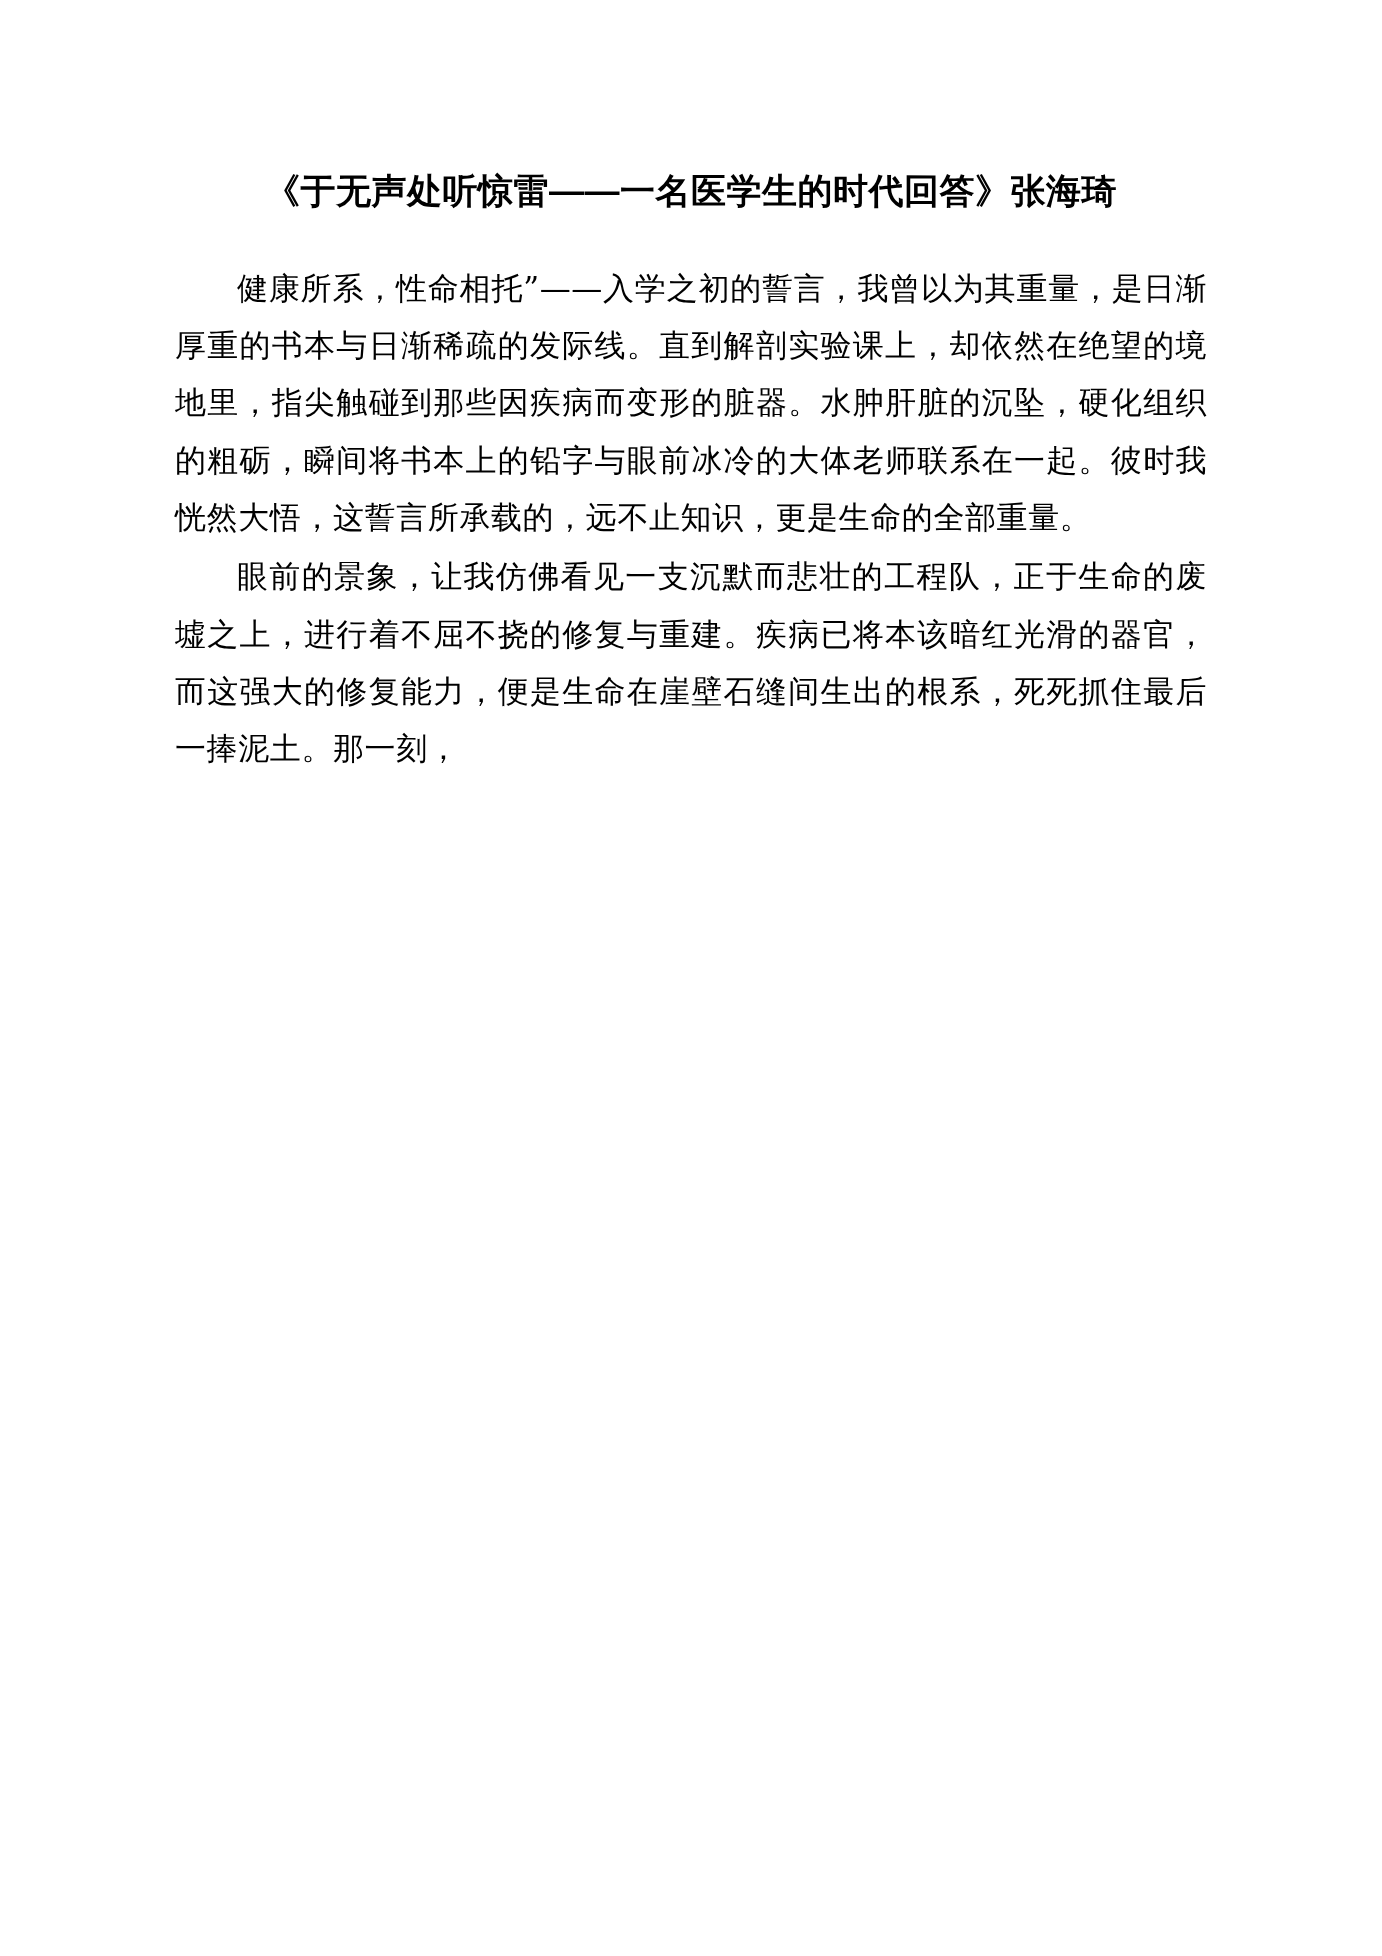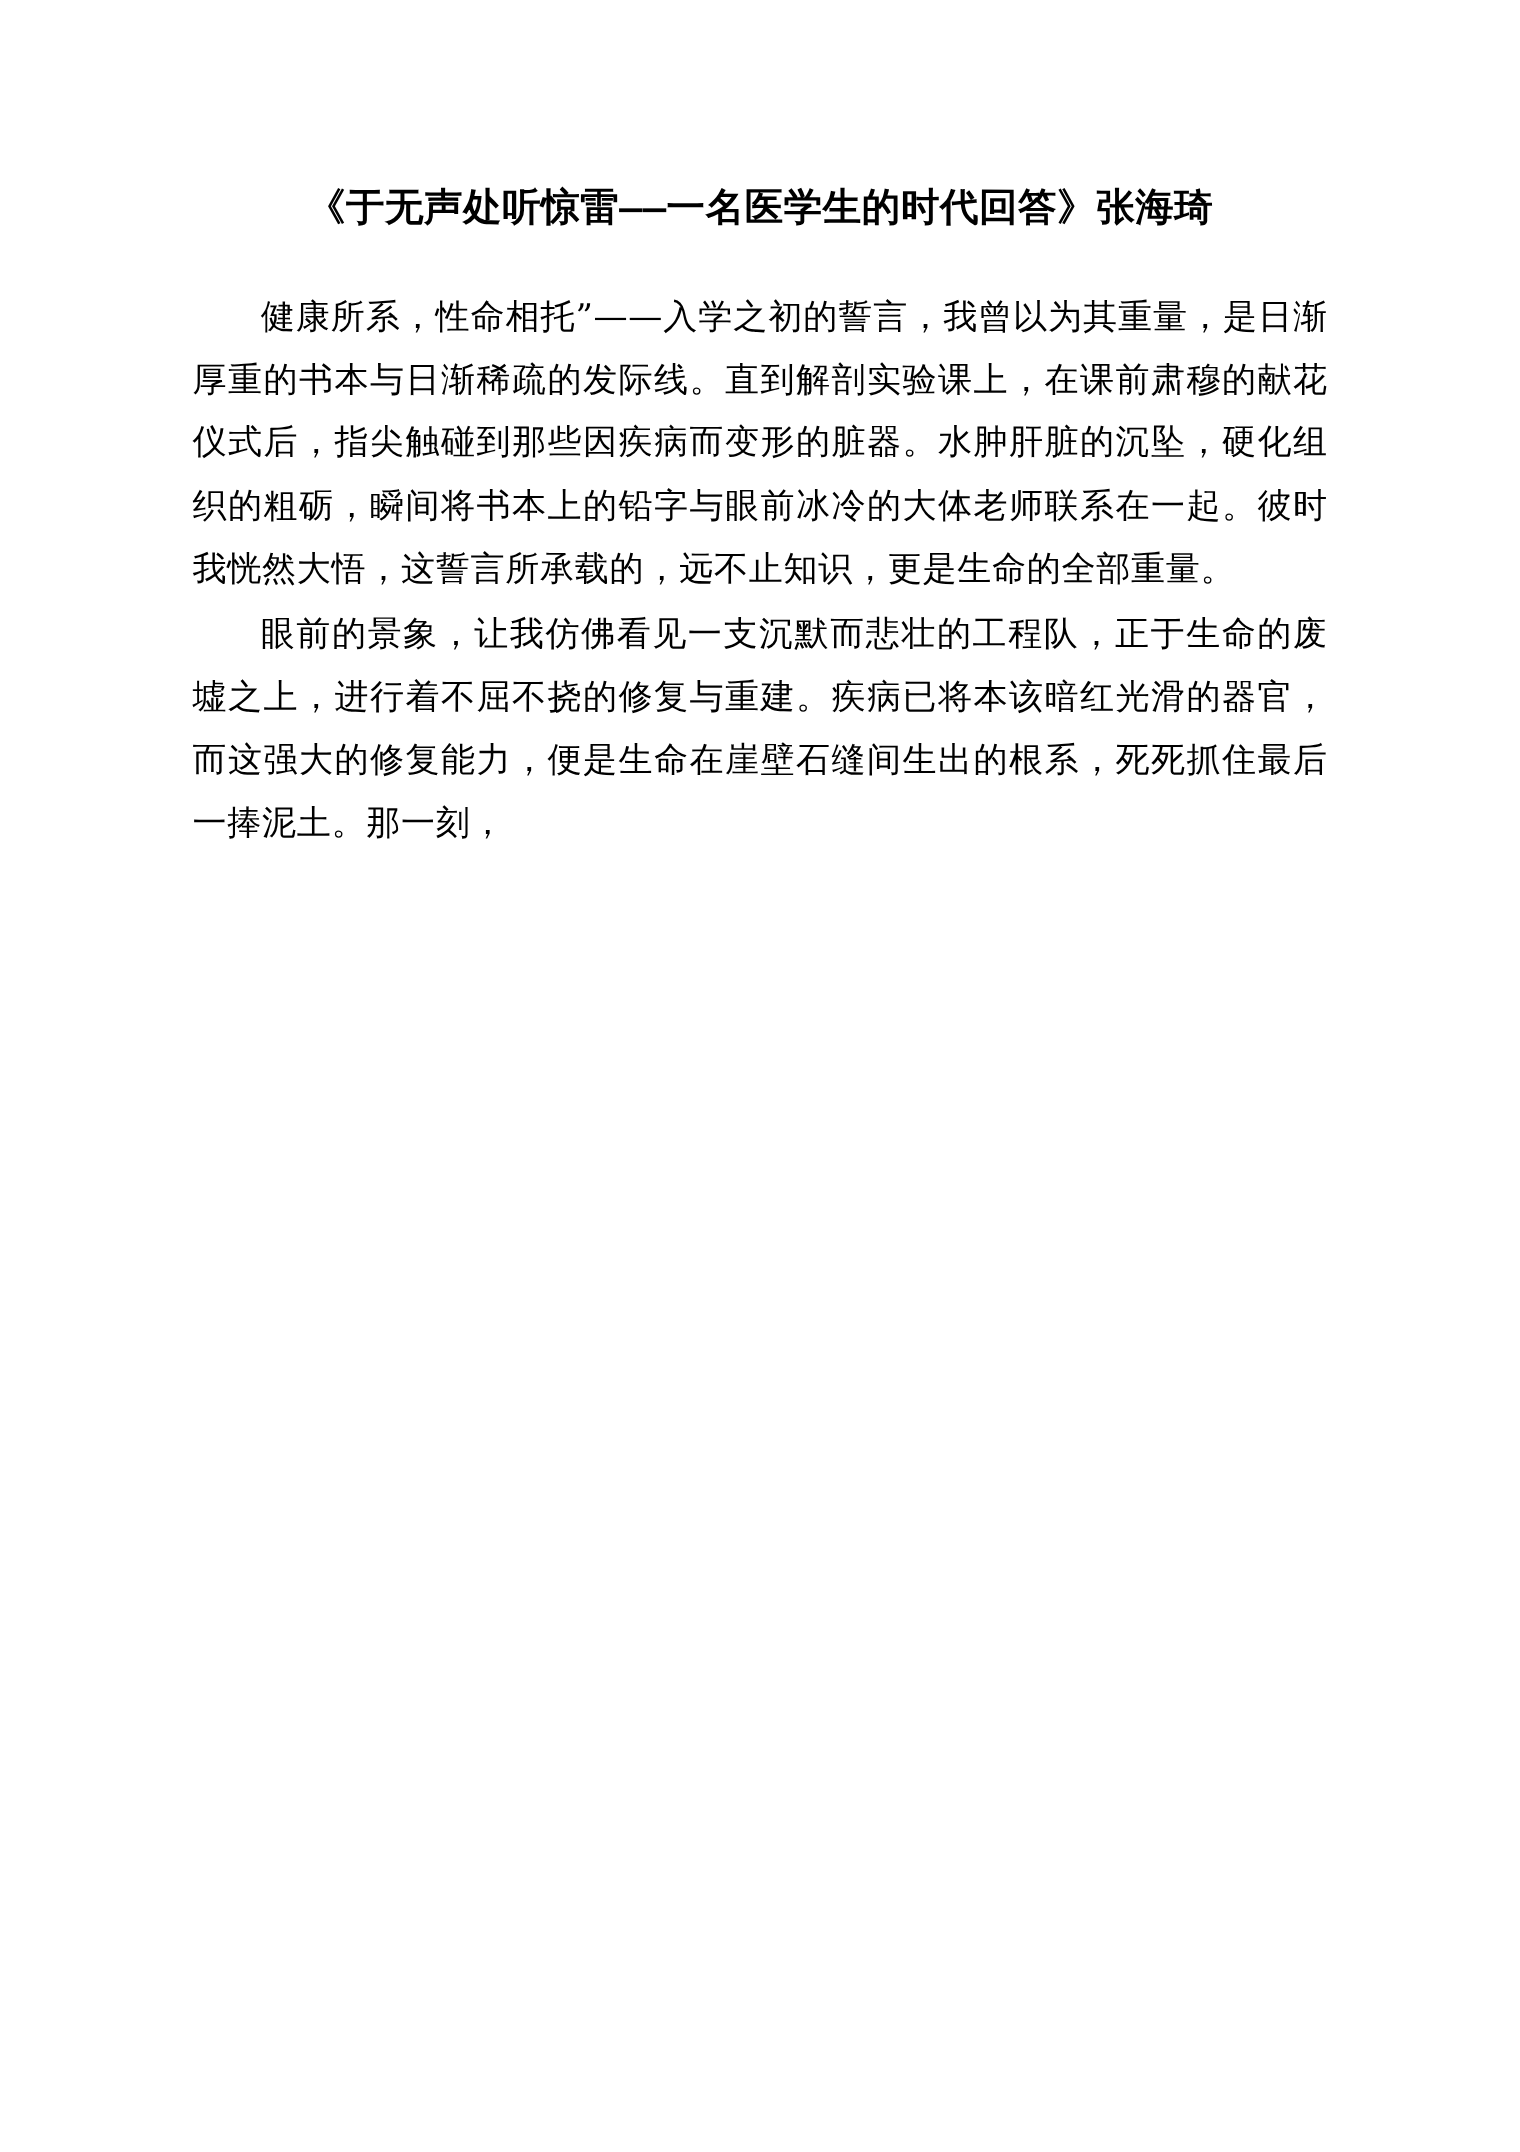--- a/index.html
+++ b/index.html
@@ -22,21 +22,21 @@
     box-sizing: border-box;
     padding: 165px 175px 0 175px;
   }
   .doc-title {
     font-size: 35px;
     font-weight: bold;
     line-height: 1.5;
     text-align: center;
     letter-spacing: 0.5px;
     margin: 0 0 42px 0;
-    font-family: Liberation Mono, monospace;
+    font-family: Liberation Sans, sans-serif;
   }
   .doc-body {
     font-size: 31px;
     line-height: 1.85;
     text-align: justify;
     text-justify: inter-ideograph;
     letter-spacing: 0.6px;
   }
   .para {
     margin: 0 0 2px 0;
@@ -44,16 +44,16 @@
     text-align: justify;
     text-justify: inter-ideograph;
   }
 </style>
 </head>
 <body>
 
 <div class="page">
   <h1 class="doc-title">《于无声处听惊雷——一名医学生的时代回答》张海琦</h1>
   <div class="doc-body">
-    <p class="para">健康所系，性命相托”——入学之初的誓言，我曾以为其重量，是日渐厚重的书本与日渐稀疏的发际线。直到解剖实验课上，在课前肃穆的献花仪式后，指尖触碰到那些因疾病而变形的脏器。水肿肝脏的沉坠，硬化组织的粗砺，瞬间将书本上的铅字与眼前冰冷的大体老师联系在一起。彼时我恍然大悟，这誓言所承载的，远不止知识，更是生命的全部重量。</p>
+    <p class="para">健康所系，性命相托”——入学之初的誓言，我曾以为其重量，是日渐厚重的书本与日渐稀疏的发际线。直到解剖实验课上，却依然在绝望的境地里，指尖触碰到那些因疾病而变形的脏器。水肿肝脏的沉坠，硬化组织的粗砺，瞬间将书本上的铅字与眼前冰冷的大体老师联系在一起。彼时我恍然大悟，这誓言所承载的，远不止知识，更是生命的全部重量。</p>
     <p class="para">眼前的景象，让我仿佛看见一支沉默而悲壮的工程队，正于生命的废墟之上，进行着不屈不挠的修复与重建。疾病已将本该暗红光滑的器官，而这强大的修复能力，便是生命在崖壁石缝间生出的根系，死死抓住最后一捧泥土。那一刻，</p>
   </div>
 </div>
 
 </body></html>

